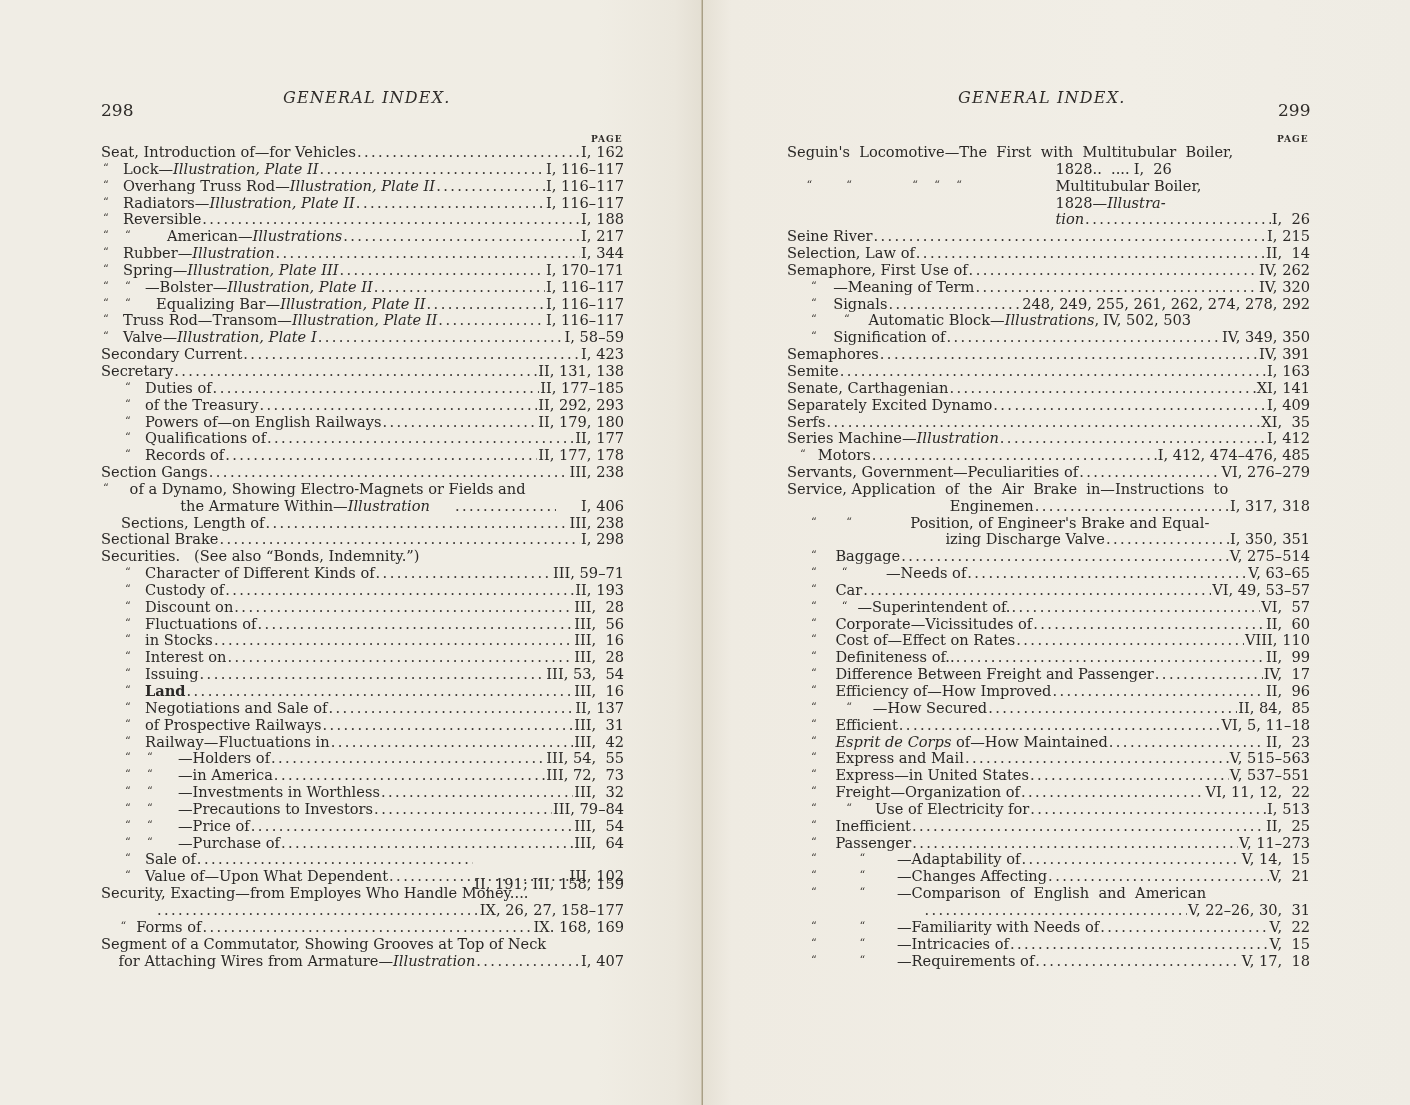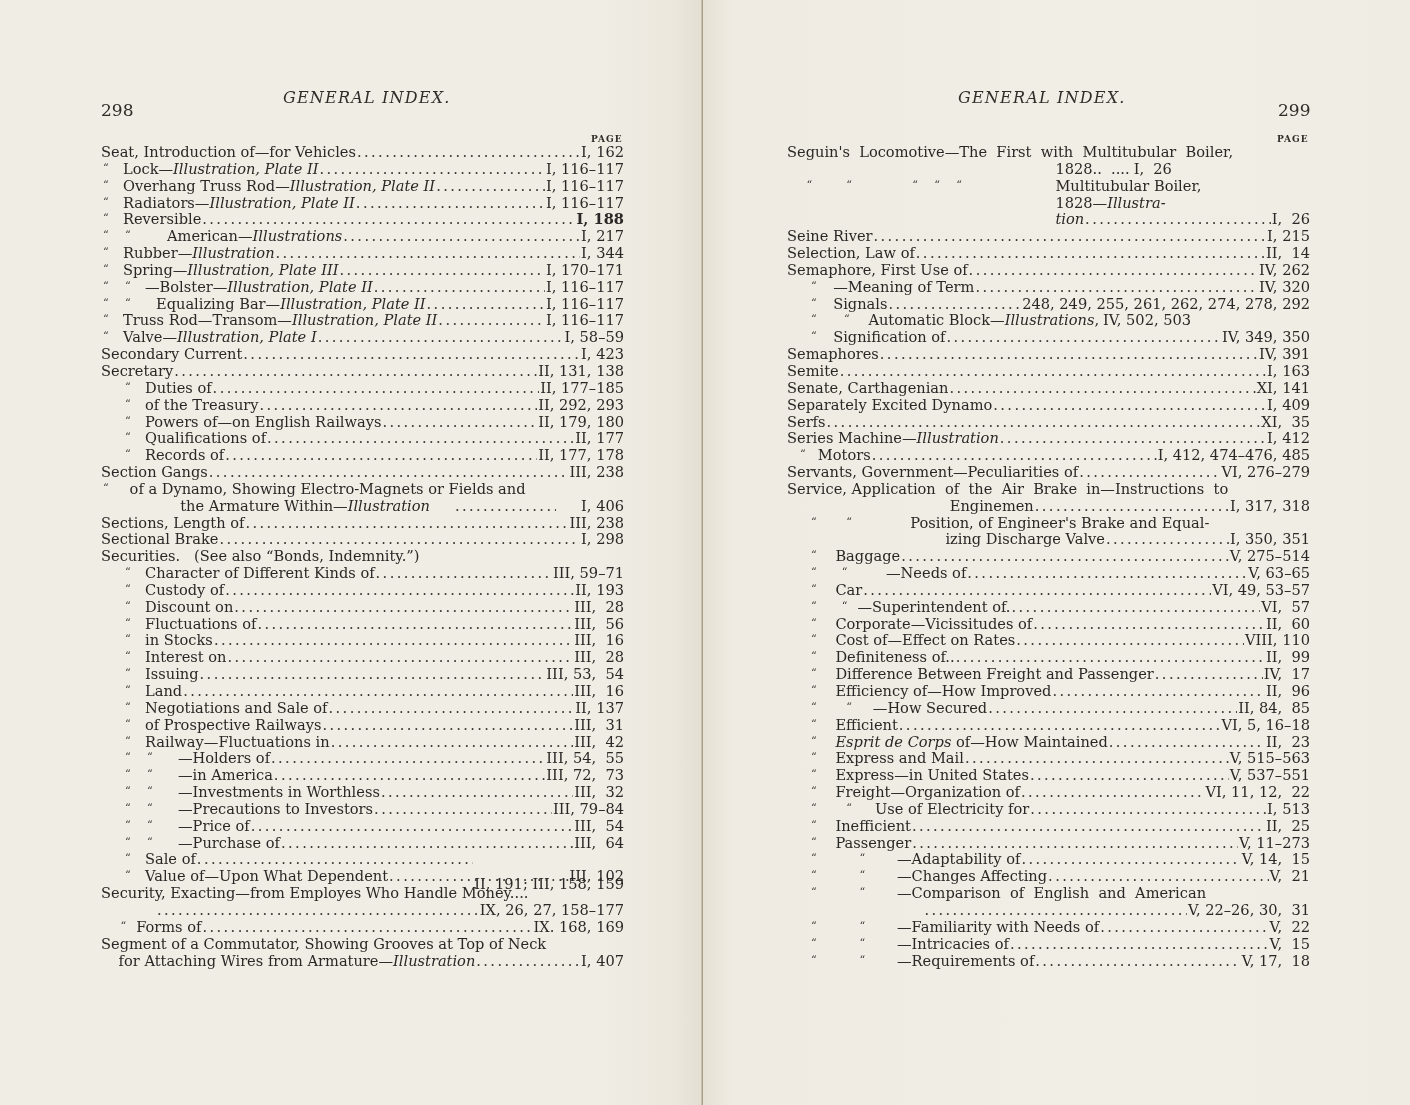--- a/index.html
+++ b/index.html
@@ -77,21 +77,21 @@
         <div class="entry" style="padding-left: 22px;">
           <span class="ditto" style="left: 2px;">“</span>
           <span class="etext"><span style="white-space: pre;">Radiators—</span><i>Illustration, Plate II</i></span>
           <span class="leader"></span>
           <span class="pref" style="white-space: pre;">I, 116–117</span>
         </div>
         <div class="entry" style="padding-left: 22px;">
           <span class="ditto" style="left: 2px;">“</span>
           <span class="etext"><span style="white-space: pre;">Reversible</span></span>
           <span class="leader"></span>
-          <span class="pref" style="white-space: pre; font-weight: bold;">I, 188</span>
+          <span class="pref" style="white-space: pre;">I, 188</span>
         </div>
         <div class="entry" style="padding-left: 66px;">
           <span class="ditto" style="left: 2px;">“</span>
           <span class="ditto" style="left: 24px;">“</span>
           <span class="etext"><span style="white-space: pre;">American—</span><i>Illustrations</i></span>
           <span class="leader"></span>
           <span class="pref" style="white-space: pre;">I, 217</span>
         </div>
         <div class="entry" style="padding-left: 22px;">
           <span class="ditto" style="left: 2px;">“</span>
@@ -180,21 +180,21 @@
           <span class="ditto" style="left: 2px;">“</span>
           <span class="etext"><span style="white-space: pre;">of a Dynamo, Showing Electro-Magnets or Fields and</span></span>
           <span style="flex: 1 1 auto;"></span>
         </div>
         <div class="entry" style="padding-left: 79.2px; gap: 24px;">
           <span class="etext"><span style="white-space: pre;">the Armature Within—</span><i>Illustration</i></span>
           <span class="leader"></span>
           <span class="pref" style="white-space: pre;">I, 406</span>
         </div>
         <div class="entry" style="padding-left: 0px;">
-          <span class="etext"><span style="white-space: pre;">Sections, Length of</span></span>
+          <span class="etext"><span style="white-space: pre; margin-left: 20px;">Sections, Length of</span></span>
           <span class="leader"></span>
           <span class="pref" style="white-space: pre;">III, 238</span>
         </div>
         <div class="entry" style="padding-left: 0px;">
           <span class="etext"><span style="white-space: pre;">Sectional Brake</span></span>
           <span class="leader"></span>
           <span class="pref" style="white-space: pre;">I, 298</span>
         </div>
         <div class="entry" style="padding-left: 0px;">
           <span class="etext"><span style="white-space: pre;">Securities.   (See also “Bonds, Indemnity.”)</span></span>
@@ -237,21 +237,21 @@
           <span class="pref" style="white-space: pre;">III,  28</span>
         </div>
         <div class="entry" style="padding-left: 44px;">
           <span class="ditto" style="left: 24px;">“</span>
           <span class="etext"><span style="white-space: pre;">Issuing</span></span>
           <span class="leader"></span>
           <span class="pref" style="white-space: pre;">III, 53,  54</span>
         </div>
         <div class="entry" style="padding-left: 44px;">
           <span class="ditto" style="left: 24px;">“</span>
-          <span class="etext"><span style="white-space: pre;">Land</span></span>
+          <span class="etext"><span style="white-space: pre; font-weight: bold;">Land</span></span>
           <span class="leader"></span>
           <span class="pref" style="white-space: pre;">III,  16</span>
         </div>
         <div class="entry" style="padding-left: 44px;">
           <span class="ditto" style="left: 24px;">“</span>
           <span class="etext"><span style="white-space: pre;">Negotiations and Sale of</span></span>
           <span class="leader"></span>
           <span class="pref" style="white-space: pre;">II, 137</span>
         </div>
         <div class="entry" style="padding-left: 44px;">
@@ -542,21 +542,21 @@
           <span class="ditto" style="left: 24px;">“</span>
           <span class="ditto" style="left: 59.2px;">“</span>
           <span class="etext"><span style="white-space: pre;">—How Secured</span></span>
           <span class="leader"></span>
           <span class="pref" style="white-space: pre;">II, 84,  85</span>
         </div>
         <div class="entry" style="padding-left: 48.4px;">
           <span class="ditto" style="left: 24px;">“</span>
           <span class="etext"><span style="white-space: pre;">Efficient</span></span>
           <span class="leader"></span>
-          <span class="pref" style="white-space: pre;">VI, 5, 16–18</span>
+          <span class="pref" style="white-space: pre;">VI, 5, 11–18</span>
         </div>
         <div class="entry" style="padding-left: 48.4px;">
           <span class="ditto" style="left: 24px;">“</span>
           <span class="etext"><i>Esprit de Corps</i><span style="white-space: pre;"> of—How Maintained</span></span>
           <span class="leader"></span>
           <span class="pref" style="white-space: pre;">II,  23</span>
         </div>
         <div class="entry" style="padding-left: 48.4px;">
           <span class="ditto" style="left: 24px;">“</span>
           <span class="etext"><span style="white-space: pre;">Express and Mail</span></span>

